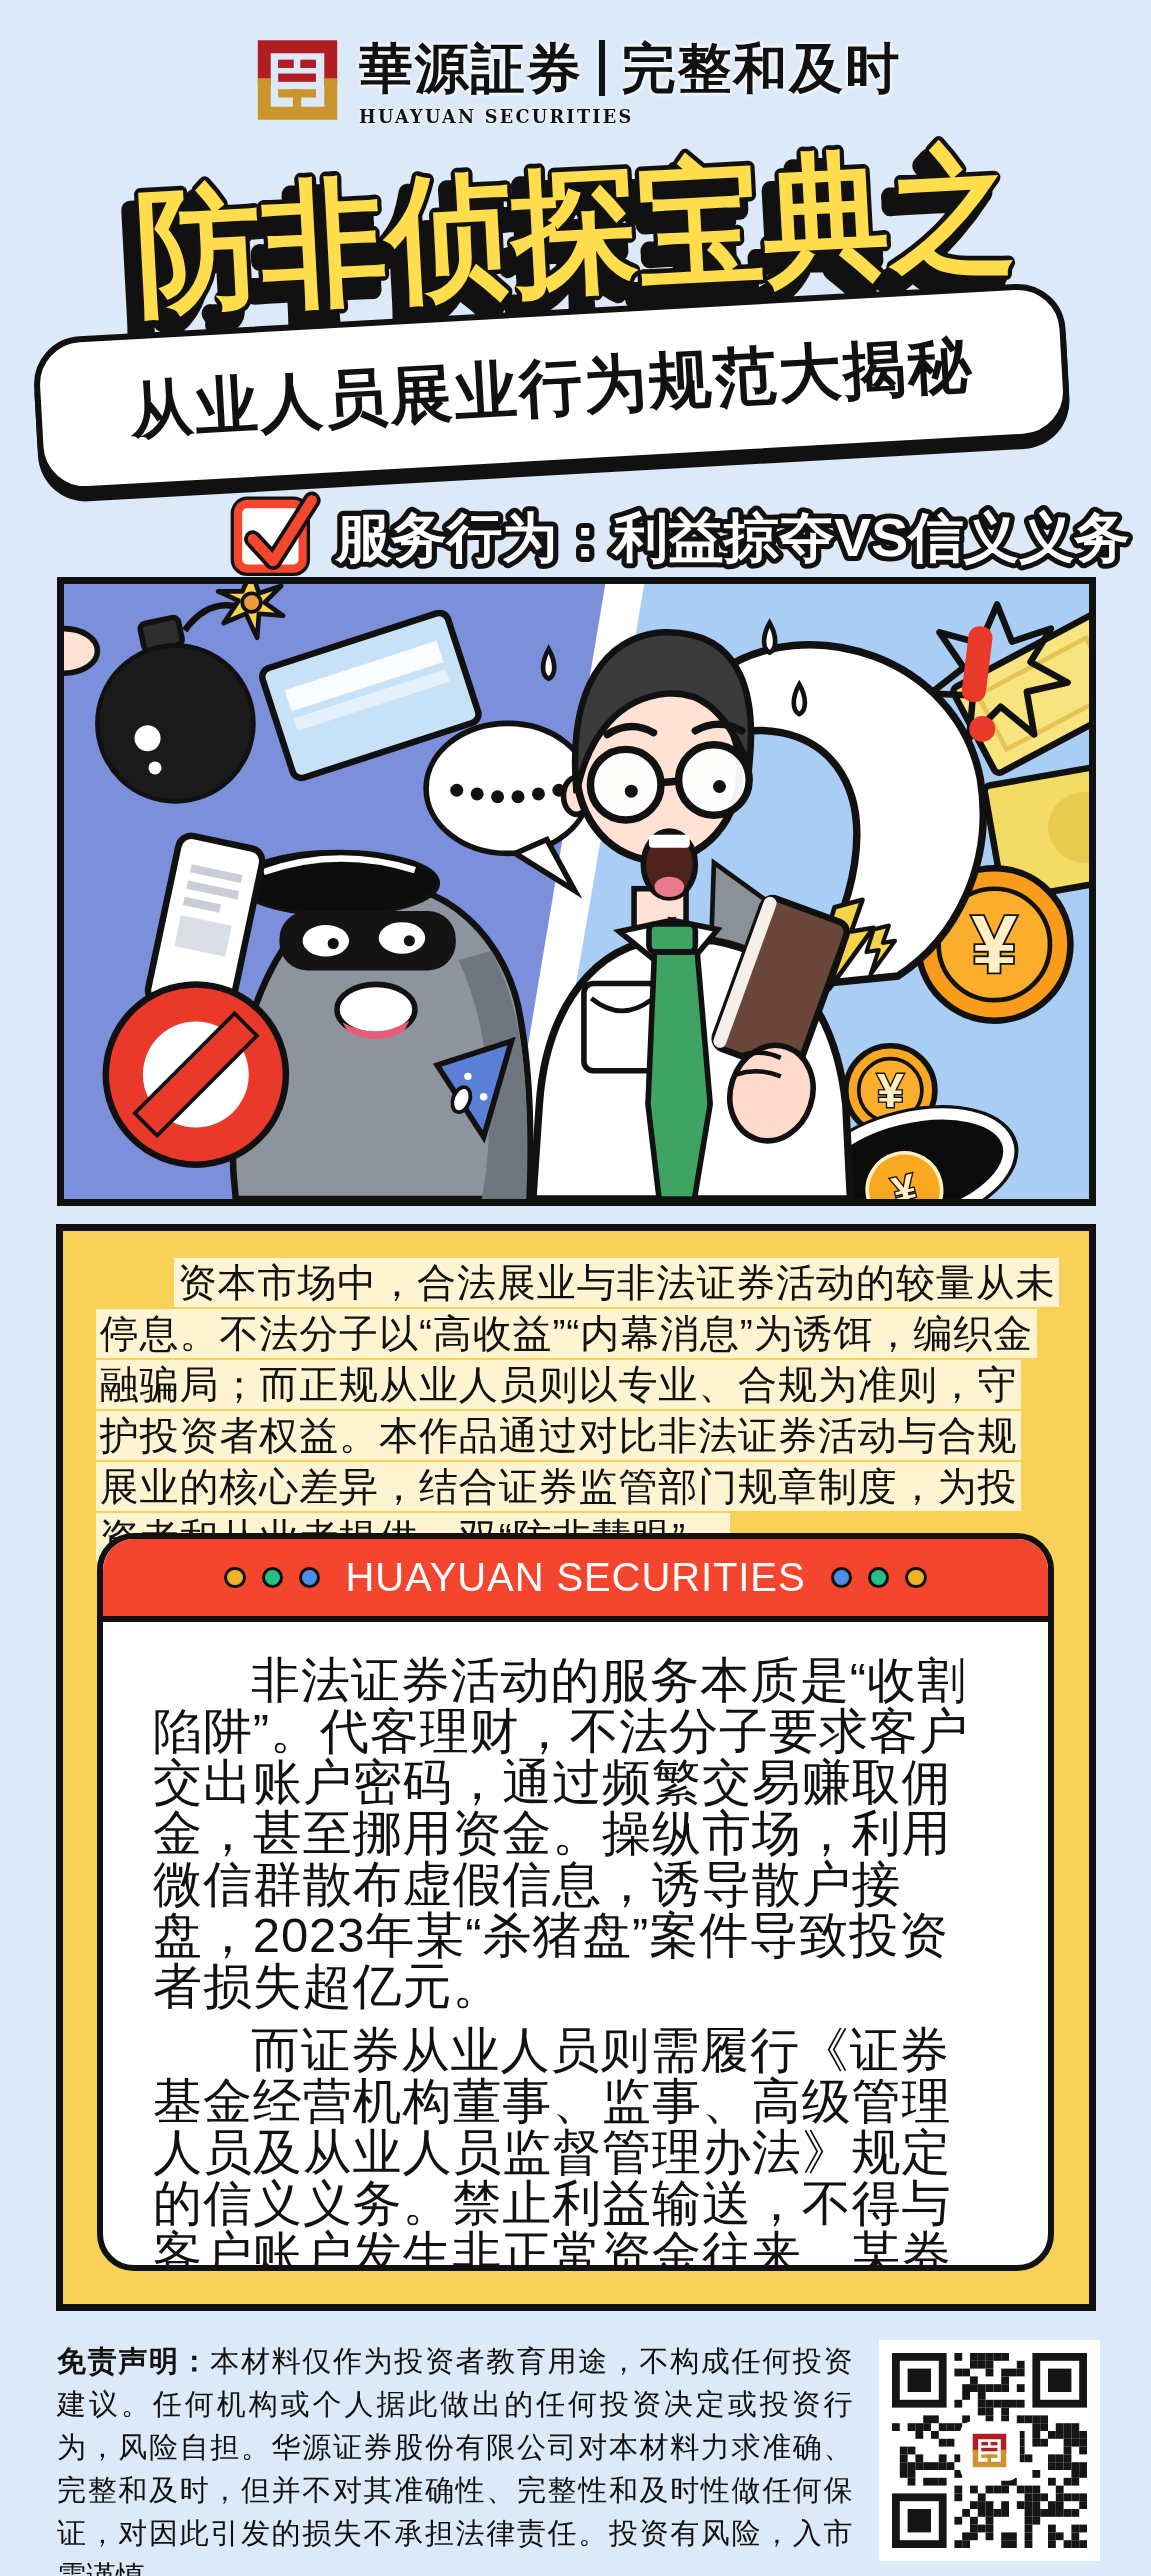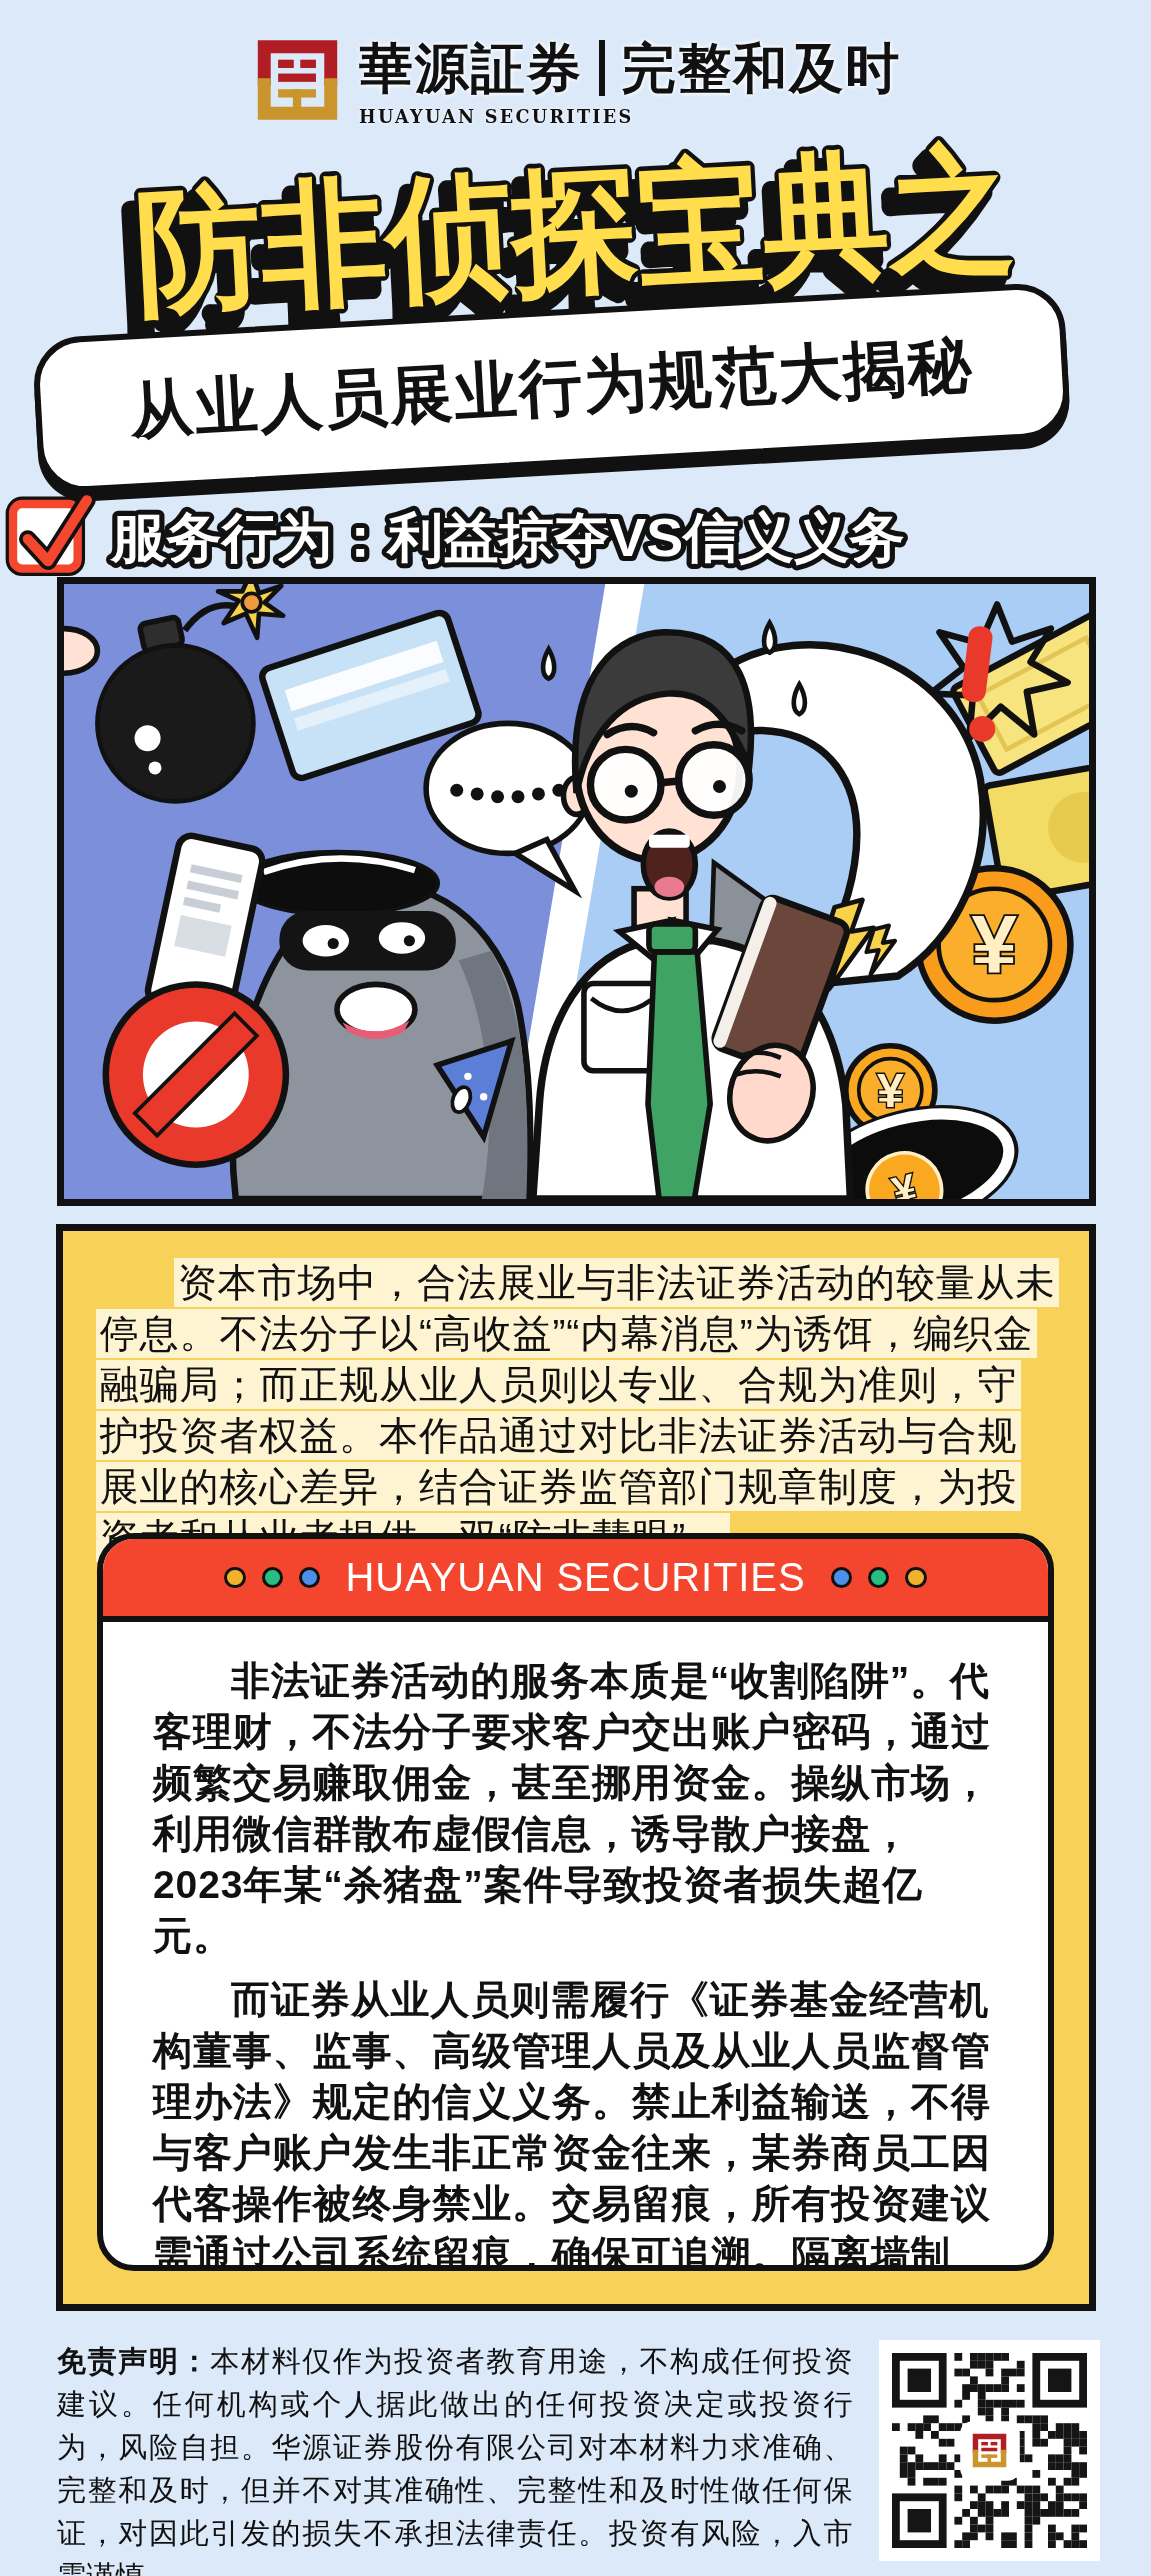--- a/index.html
+++ b/index.html
@@ -31,43 +31,43 @@
     background:#fff; border-right:8.3px solid #111; border-bottom:8.3px solid #111;
     transform:rotate(28deg); z-index:1; }
   .subtitle-box { position:absolute; top:310px; left:35px; width:1033px; height:156px;
     background:#fff; border:6.5px solid #111; border-radius:48px;
     box-shadow:0 9.3px 0 #111;
     transform:rotate(-3.2deg); z-index:2;
     display:flex; align-items:center; justify-content:center; }
   .subtitle-box span { font-size:63px; font-weight:800; letter-spacing:1.9px; }
   
   .topic { position:absolute; top:480px; left:0; right:0;
-    display:flex; justify-content:flex-start; z-index:3; }
+    display:flex; justify-content:flex-end; z-index:3; }
   
   .illus { position:absolute; top:577px; left:57px; width:1039px; height:629px;
     border:7.4px solid #111; background:#A9CDF4; }
   .illus svg { display:block; width:100%; height:100%; }
   
   .panel { position:absolute; top:1224px; left:56px; width:1040px; height:1087px;
     background:#F8D158; border:7.4px solid #111; }
   .intro { margin:26px 33px 0; font-size:39px; line-height:51px;
     text-indent:2em; letter-spacing:0.9px; }
   .hl { background:#FFF4D1; padding:2.8px 3.7px;
     box-decoration-break:clone; -webkit-box-decoration-break:clone; }
   .card { position:absolute; left:34px; top:302px; width:957px; height:738px;
     background:#fff; border:6.5px solid #111; border-radius:37px; overflow:hidden; }
   .card-header { height:83px; background:#F4462E; border-bottom:6.5px solid #111;
     display:flex; align-items:center; justify-content:center; gap:16px; }
   .card-header .hdr-title { color:#fff; font-size:40px; letter-spacing:0.9px;
     margin:0 9.3px; }
   .dot { width:21.3px; height:21.3px; border-radius:50%; border:3.7px solid #111;
     background:#ccc; }
   .card-body { padding:33px 50px 0; }
-  .card-body p { font-size:39px; line-height:51px; text-indent:2em;
-    letter-spacing:0.9px;font-weight:bold; }
+  .card-body p { font-size:49px; line-height:51px; text-indent:2em;
+    letter-spacing:0.9px; }
   .card-body p + p { margin-top:13px; }
   
   .footer { position:absolute; top:2340px; left:57px; right:52px;
     display:flex; gap:26px; align-items:flex-start; }
   .disclaimer { width:796px; font-size:29px; line-height:43px;
     text-align:justify; letter-spacing:0.5px; }
   .disclaimer b { font-weight:bold; }
   .qr-box { position:relative; width:221px; height:221px; background:#fff;
     padding:13px; flex:0 0 auto; }
   .qr-box svg.qr { width:100%; height:100%; display:block; }

